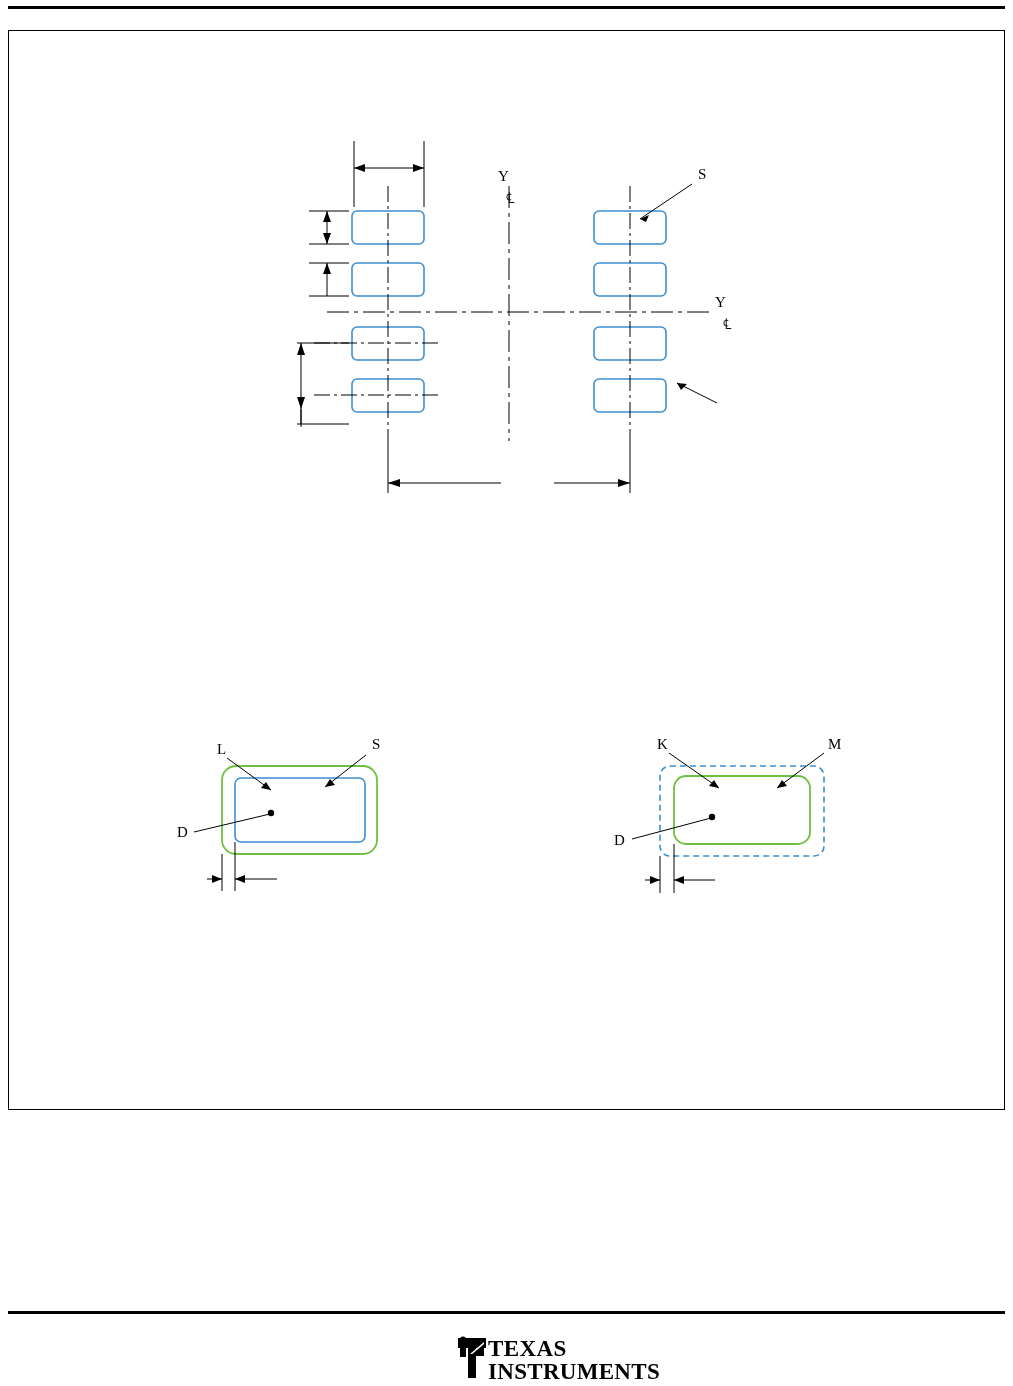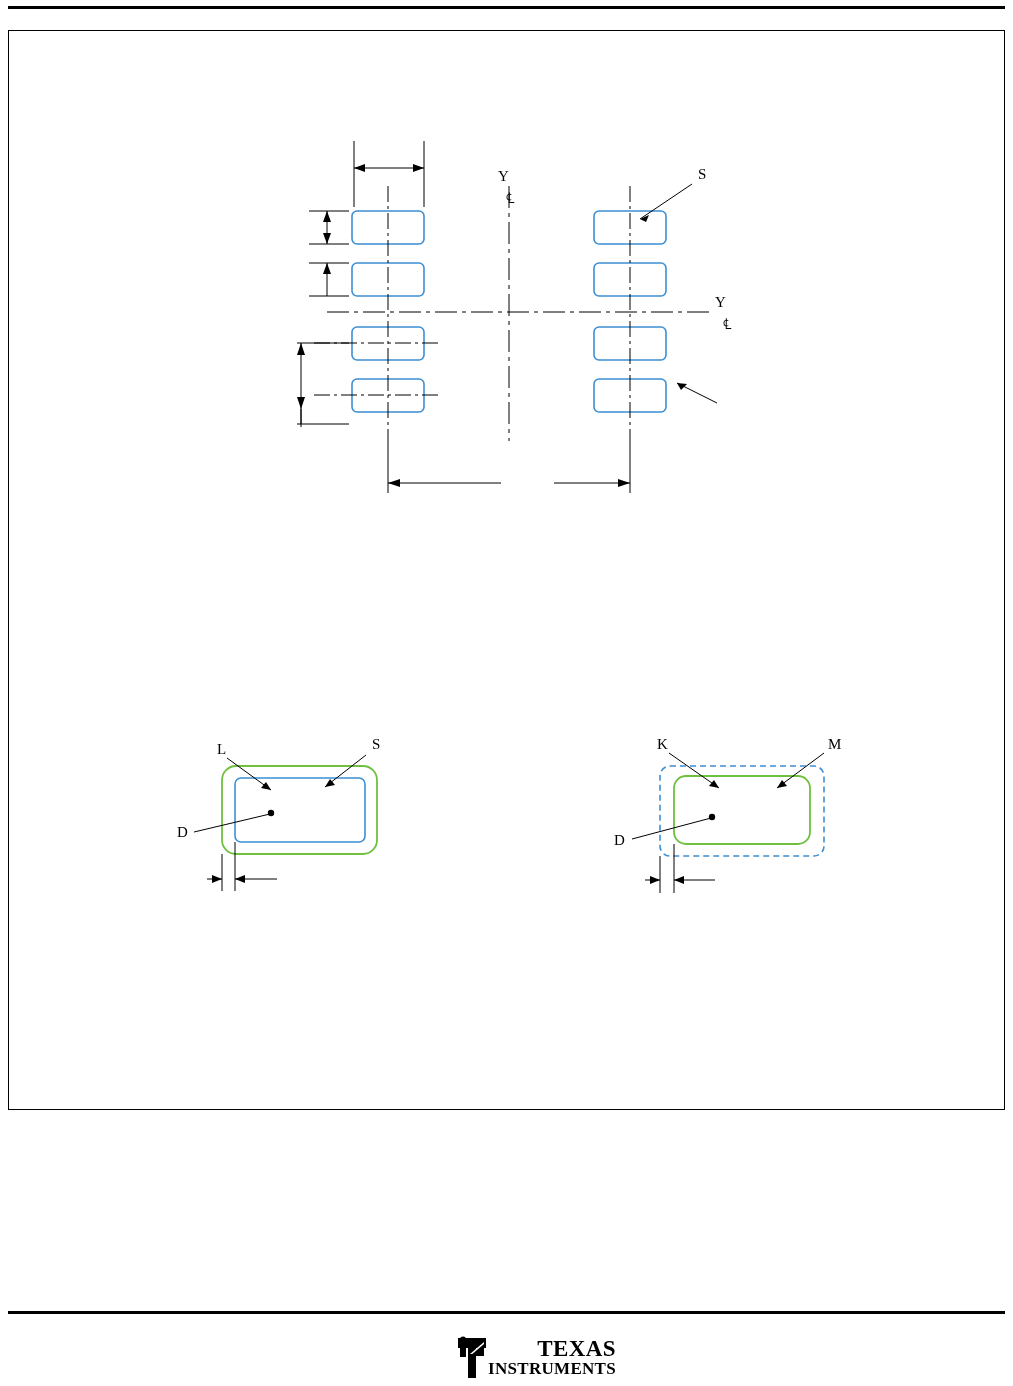--- a/index.html
+++ b/index.html
@@ -61,30 +61,29 @@
     height: 46px;
   }
   .ti-text {
     position: absolute;
     left: 488px;
     top: 1337px;
     font-family: "Liberation Serif", serif;
     font-weight: bold;
     line-height: 1.0;
     color: #000;
-    text-align: right;
   }
   .ti-text .t1 {
     display: block;
     font-size: 23px;
     letter-spacing: 0.4px;
   }
   .ti-text .t2 {
     display: block;
-    font-size: 17px;
+    font-size: 23px;
     letter-spacing: 0.3px;
   }
   .lbl {
     font-family: "Liberation Serif", serif;
     font-size: 15px;
     fill: #000;
   }
 </style>
 </head>
 <body>

